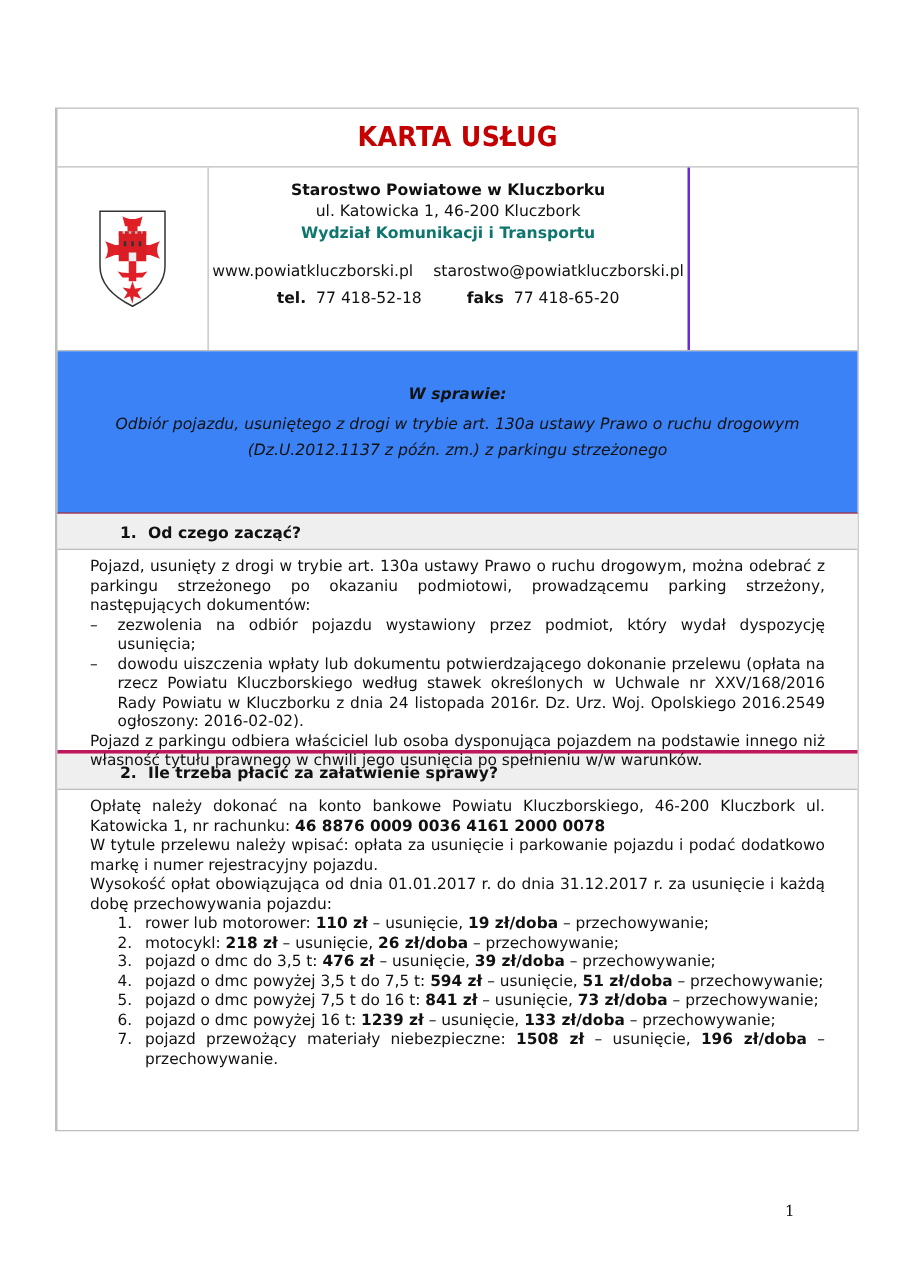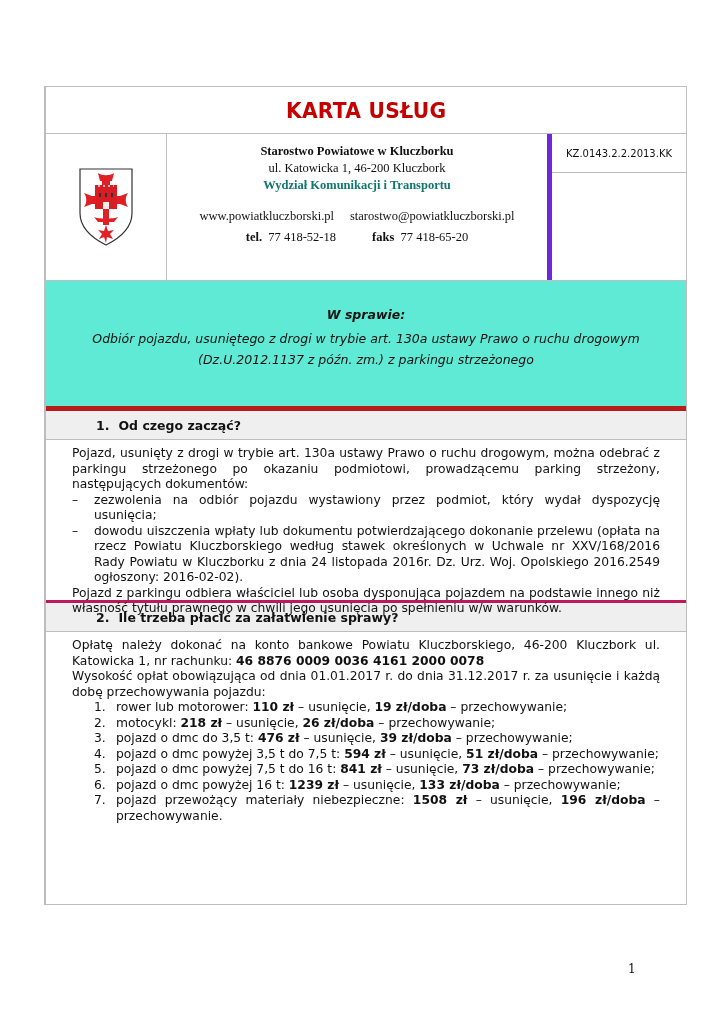--- a/index.html
+++ b/index.html
@@ -19,35 +19,34 @@
       color: #c40000; font-weight: bold; font-size: 22px; letter-spacing: 0.3px;
       font-family: "DejaVu Sans", sans-serif; transform: scaleX(0.92);
     }
     .header-row { display: flex; height: 146px; border-bottom: 1px solid #bdbdbd; }
     .logo-cell {
       width: 120px; border-right: 1px solid #bdbdbd;
       display: flex; align-items: center; justify-content: center;
     }
     .info-cell {
       flex: 1; text-align: center; font-size: 12.5px; padding-top: 9px;
-      border-right: 5px solid #6d28d9;
-      font-family: Liberation Serif, serif;
+      border-right: 2px solid #6d28d9;
     }
     .info-cell .line { line-height: 17px; }
     .info-cell .org { font-weight: bold; }
     .info-cell .dept { color: #0f766e; font-weight: bold; }
     .info-cell .contact { margin-top: 14px; }
     .info-cell .gap { display: inline-block; width: 16px; }
     .info-cell .gap2 { display: inline-block; width: 36px; }
     .meta-cell { width: 134px; font-size: 10px; text-align: center; }
     .meta-top { height: 38px; border-bottom: 1px solid #bdbdbd; display: flex; align-items: center; justify-content: center; }
     .meta-bottom { padding-top: 12px; line-height: 13px; }
     .meta-bottom .blk { margin-bottom: 9px; }
     .subject {
-      height: 130px; background: #5eead4; border-bottom: 5px solid #b91c1c;
+      height: 130px; background: #3b82f6; border-bottom: 1px solid #b91c1c;
       text-align: center; font-size: 12.5px; font-style: italic; box-sizing: border-box; padding-top: 26px;
     }
     .subject .label { font-weight: bold; margin-bottom: 6px; }
     .subject .txt { line-height: 21px; }
     .sec-head {
       background: #efefef; height: 28px; border-bottom: 1px solid #bdbdbd;
       font-weight: bold; font-size: 12.5px; display: flex; align-items: center; padding-left: 50px;
     }
     .sec-head .num { margin-right: 9px; }
     .sec-body { font-size: 12.3px; line-height: 15.5px; padding: 6px 26px 12px 26px; text-align: justify; }
@@ -112,21 +111,20 @@
       <div class="line dept">Wydział Komunikacji i Transportu</div>
       <div class="line contact">
         <span>www.powiatkluczborski.pl</span><span class="gap"></span><span>starostwo@powiatkluczborski.pl</span>
       </div>
       <div class="line" style="margin-top:4px">
         <b>tel.</b>&nbsp;&nbsp;<span>77 418-52-18</span><span class="gap2"></span><b>faks</b>&nbsp;&nbsp;<span>77 418-65-20</span>
       </div>
     </div>
 
     <div class="meta-cell">
-      <div class="meta-top">KZ.0143.2.2.2013.KK</div>
     </div>
   </div>
 
   <div class="subject">
     <div class="label">W sprawie:</div>
     <div class="txt">Odbiór pojazdu, usuniętego z drogi w trybie art. 130a ustawy Prawo o ruchu drogowym</div>
     <div class="txt">(Dz.U.2012.1137 z późn. zm.) z parkingu strzeżonego</div>
   </div>
 
   <div class="sec-head">
@@ -145,20 +143,21 @@
     </div>
     <div>Pojazd z parkingu odbiera właściciel lub osoba dysponująca pojazdem na podstawie innego niż własność tytułu prawnego w chwili jego usunięcia po spełnieniu w/w warunków.</div>
   </div>
 
   <div class="sec-head">
     <span class="num">2.</span>
     <span>Ile trzeba płacić za załatwienie sprawy?</span>
   </div>
   <div class="sec-body sec2">
     <div><span>Opłatę należy dokonać na konto bankowe Powiatu Kluczborskiego, 46-200 Kluczbork ul. Katowicka 1, nr rachunku: </span><b>46 8876 0009 0036 4161 2000 0078</b></div>
+    <div>W tytule przelewu należy wpisać: opłata za usunięcie i parkowanie pojazdu i podać dodatkowo markę i numer rejestracyjny pojazdu.</div>
     <div>Wysokość opłat obowiązująca od dnia 01.01.2017 r. do dnia 31.12.2017 r. za usunięcie i każdą dobę przechowywania pojazdu:</div>
     <ol class="fees">
       <li>
           <span class="n">1.</span>
           <span class="t"><span>rower lub motorower: </span><b>110 zł</b><span> – usunięcie, </span><b>19 zł/doba</b><span> – przechowywanie;</span></span>
         </li>
       <li>
           <span class="n">2.</span>
           <span class="t"><span>motocykl: </span><b>218 zł</b><span> – usunięcie, </span><b>26 zł/doba</b><span> – przechowywanie;</span></span>
         </li>

